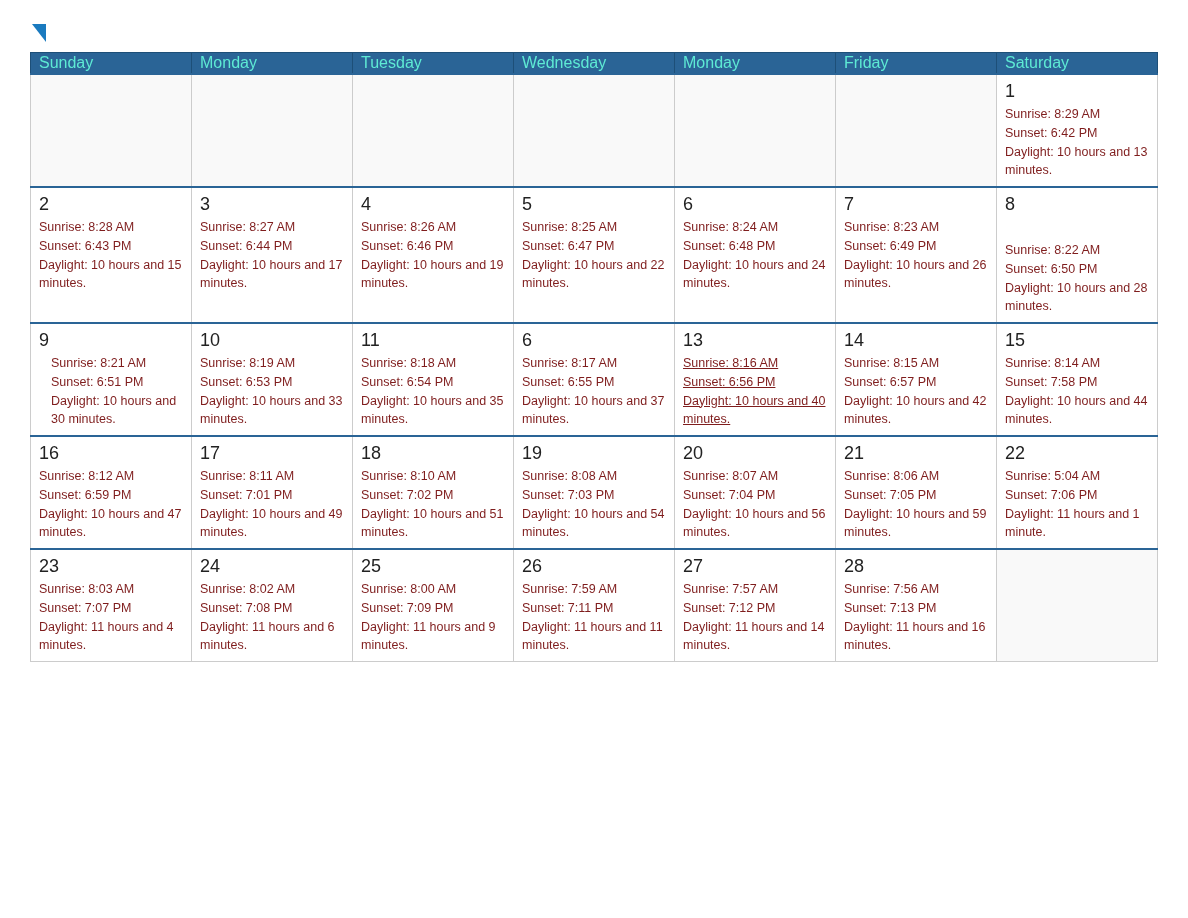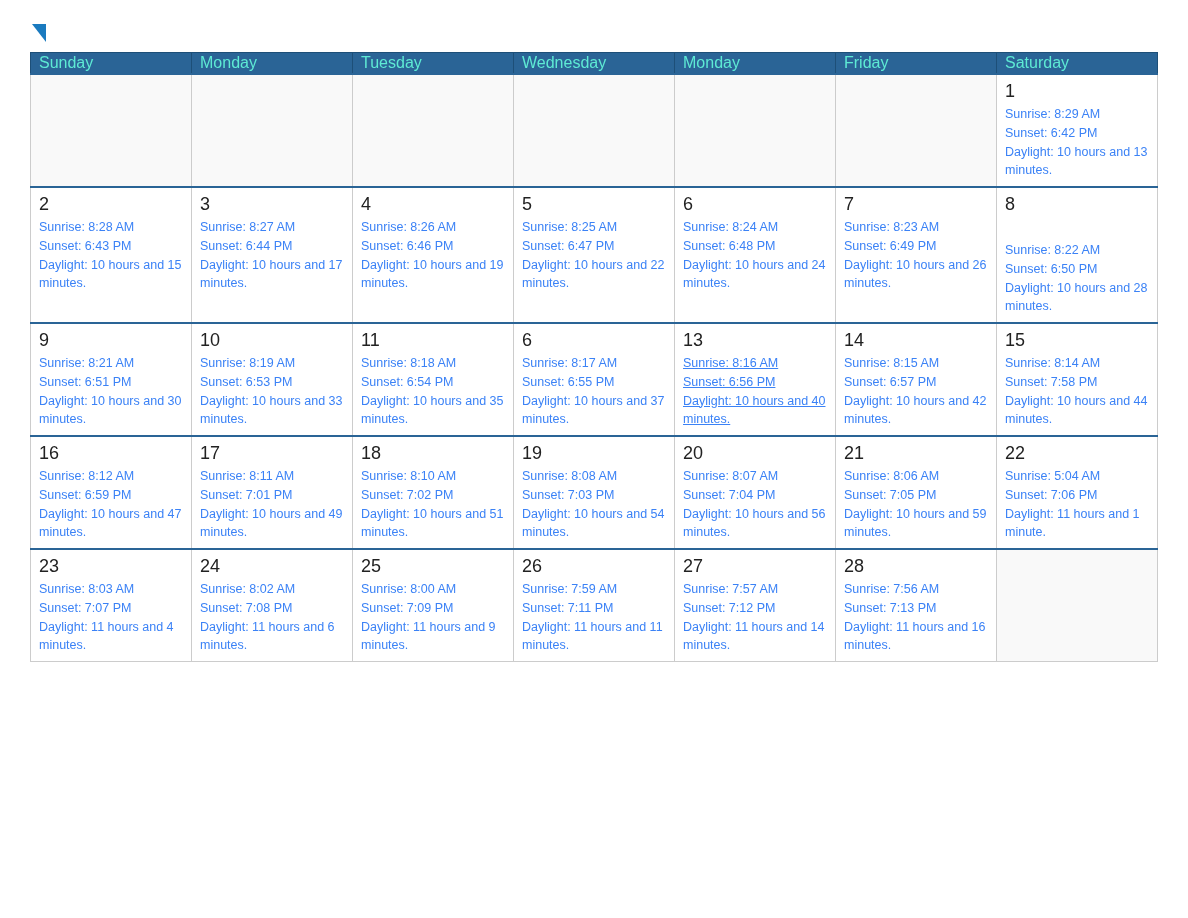--- a/index.html
+++ b/index.html
@@ -87,21 +87,21 @@
     }
     .day-number {
       font-size: 18px;
       font-weight: normal;
       color: #222;
       display: block;
       margin-bottom: 3px;
     }
     .day-info {
       font-size: 12.5px;
-      color: #3b82f6;
+      color: #7f1d1d;
       line-height: 1.5;
     }
     .row-week td {
       height: 110px;
     }
   </style>
 </head>
 <body>
 
 <div class="header">
@@ -187,21 +187,21 @@
         <td>
           <span class="day-number">8</span>
           <div class="day-info" style="white-space: pre-line; margin-top: 26px;">Sunrise: 8:22 AM
 Sunset: 6:50 PM
 Daylight: 10 hours and 28 minutes.</div>
         </td>
       </tr>
       <tr class="row-week">
         <td>
           <span class="day-number">9</span>
-          <div class="day-info" style="white-space: pre-line;">Sunrise: 8:21 AM
+          <div class="day-info" style="white-space: pre-line; margin-left: 12px;">Sunrise: 8:21 AM
 Sunset: 6:51 PM
 Daylight: 10 hours and 30 minutes.</div>
         </td>
         <td>
           <span class="day-number">10</span>
           <div class="day-info" style="white-space: pre-line;">Sunrise: 8:19 AM
 Sunset: 6:53 PM
 Daylight: 10 hours and 33 minutes.</div>
         </td>
         <td>

